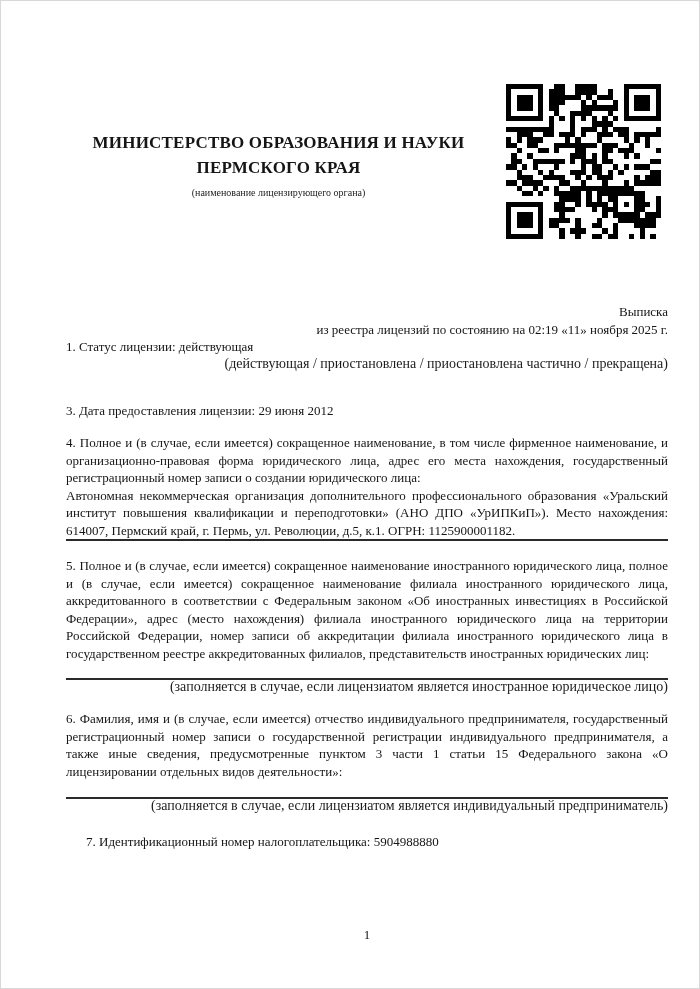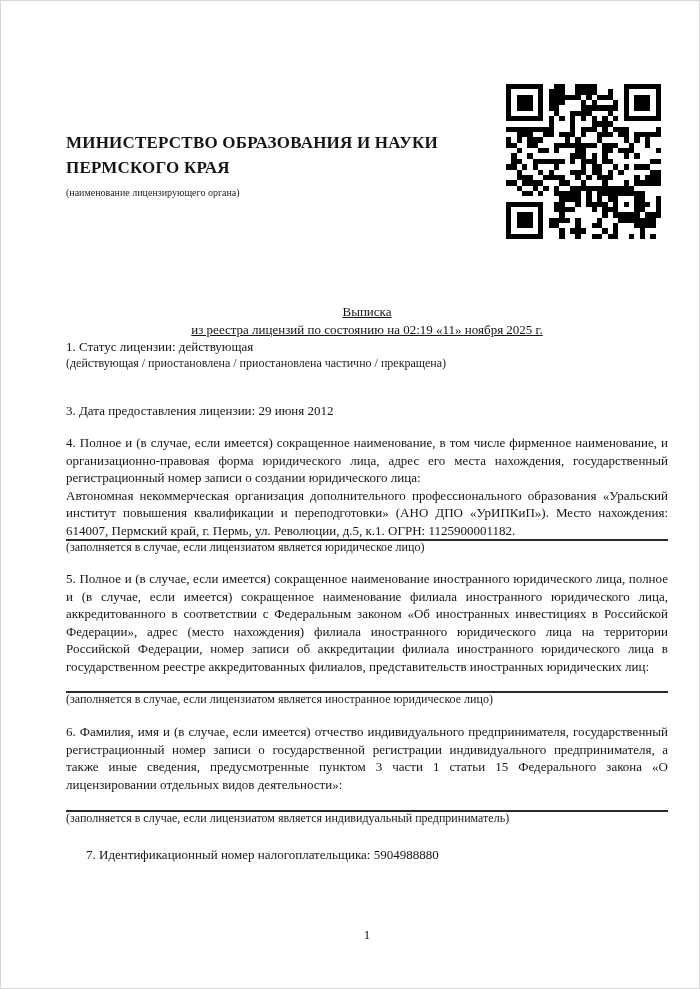--- a/index.html
+++ b/index.html
@@ -10,29 +10,29 @@
     box-sizing:border-box;
     border:1px solid #d8d8d8;
     font-family:"Liberation Serif", "DejaVu Serif", serif;
     color:#151515;
     overflow:hidden;
   }
   
   .qr{position:absolute;top:83px;left:505px;width:155px;height:155px;}
   .qr svg{display:block;width:155px;height:155px;}
   
-  .ministry{position:absolute;top:129px;left:65px;width:425px;}
+  .ministry{position:absolute;top:129px;left:65px;width:425px;text-align:center;}
   .mt-line{font-size:17px;font-weight:bold;line-height:25px;white-space:nowrap;letter-spacing:0.2px;}
   .ministry-caption{font-size:10px;line-height:14px;margin-top:6px;color:#1c1c1c;}
   
   .content{position:absolute;top:302px;left:65px;width:602px;font-size:13px;line-height:17.5px;}
-  .doc-title{text-align:center;text-decoration:underline;}
+  .doc-title{text-align:right;}
   .doc-title .t-line{line-height:17.5px;}
   .item-line{line-height:17.5px;}
-  .caption{font-size:12px;line-height:13px;text-align:left;color:#1c1c1c;}
+  .caption{font-size:14px;line-height:13px;text-align:right;color:#1c1c1c;}
   .cap-tight{margin-top:1px;}
   .m-item1{}
   .m-item2{margin-top:19px;}
   .m-item3{margin-top:32px;}
   .m-para4{margin-top:15px;}
   .m-para5{margin-top:16px;}
   .m-para6{margin-top:17px;}
   .m-item7{margin-top:21px;margin-left:20px;}
   .para{text-align:justify;}
   .rule{border:none;border-top:2px solid #2a2a2a;margin:0;height:0;}
@@ -504,21 +504,20 @@
       <div class="caption cap-tight">(действующая / приостановлена / приостановлена частично / прекращена)</div>
     </div>
 
 
     <div class="item-line m-item3">3. Дата предоставления лицензии: 29 июня 2012</div>
 
     <div class="m-para4">
       <div class="para">4. Полное и (в случае, если имеется) сокращенное наименование, в том числе фирменное наименование, и организационно-правовая форма юридического лица, адрес его места нахождения, государственный регистрационный номер записи о создании юридического лица:</div>
       <div class="para">Автономная некоммерческая организация дополнительного профессионального образования «Уральский институт повышения квалификации и переподготовки» (АНО ДПО «УрИПКиП»). Место нахождения: 614007, Пермский край, г. Пермь, ул. Революции, д.5, к.1. ОГРН: 1125900001182.</div>
       <hr class="rule">
-      <div class="caption">(заполняется в случае, если лицензиатом является юридическое лицо)</div>
     </div>
 
     <div class="m-para5">
       <div class="para">5. Полное и (в случае, если имеется) сокращенное наименование иностранного юридического лица, полное и (в случае, если имеется) сокращенное наименование филиала иностранного юридического лица, аккредитованного в соответствии с Федеральным законом «Об иностранных инвестициях в Российской Федерации», адрес (место нахождения) филиала иностранного юридического лица на территории Российской Федерации, номер записи об аккредитации филиала иностранного юридического лица в государственном реестре аккредитованных филиалов, представительств иностранных юридических лиц:</div>
       <hr class="rule rule-gap16">
       <div class="caption">(заполняется в случае, если лицензиатом является иностранное юридическое лицо)</div>
     </div>
 
     <div class="m-para6">
       <div class="para">6. Фамилия, имя и (в случае, если имеется) отчество индивидуального предпринимателя, государственный регистрационный номер записи о государственной регистрации индивидуального предпринимателя, а также иные сведения, предусмотренные пунктом 3 части 1 статьи 15 Федерального закона «О лицензировании отдельных видов деятельности»:</div>

